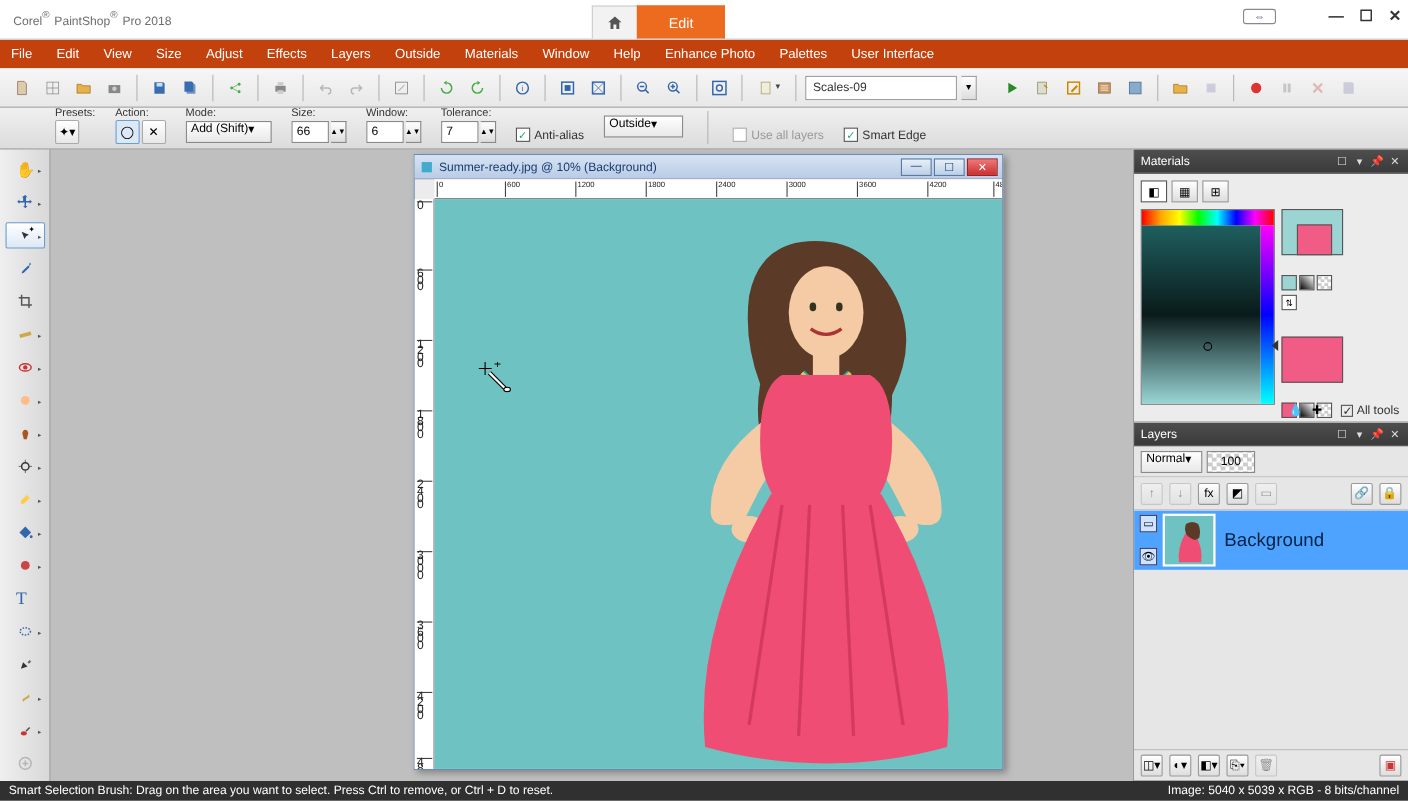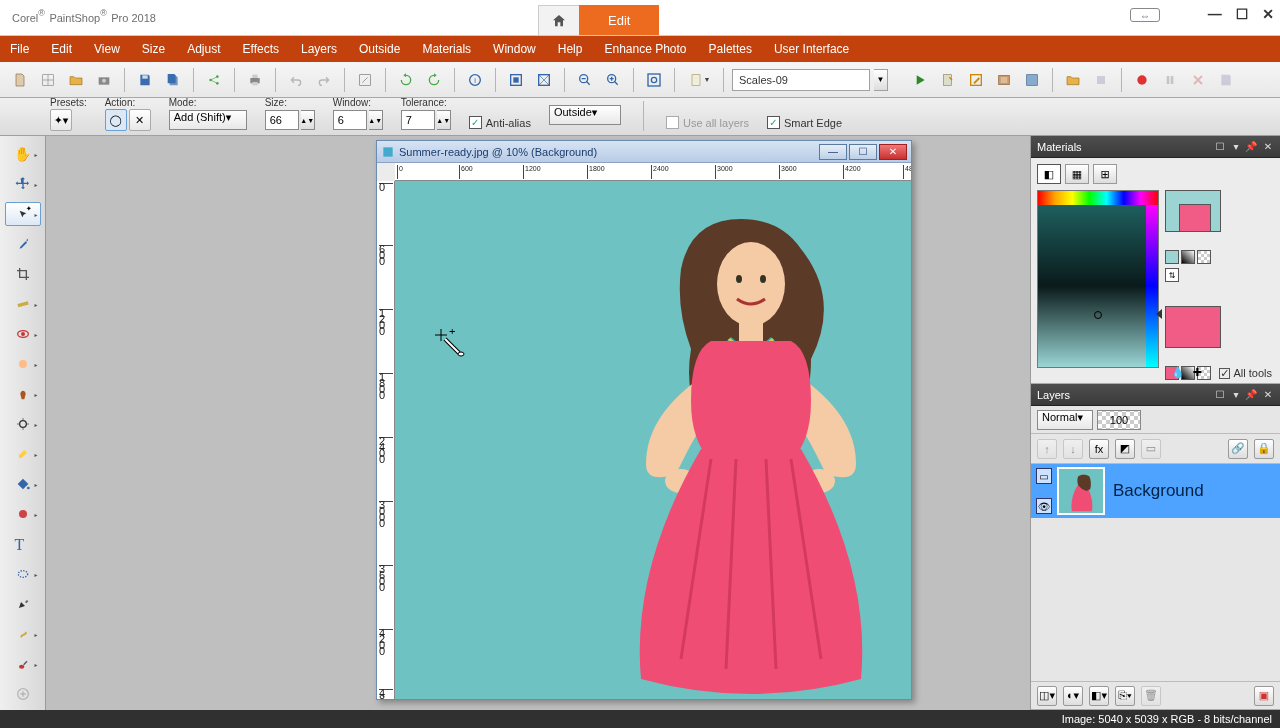--- a/index.html
+++ b/index.html
@@ -747,15 +747,16 @@
         <div class="mini-btn">⎘▾</div>
         <div class="mini-btn gray">🗑</div>
         <div style="flex:1"></div>
         <div class="mini-btn" style="color:#c33">▣</div>
       </div>
     </div>
   </div>
 </div>
 
 <div class="status-bar">
+  <span>Smart Selection Brush: Drag on the area you want to select. Press Ctrl to remove, or Ctrl + D to reset.</span>
   <div class="sspacer"></div>
   <span>Image:  5040 x 5039 x RGB - 8 bits/channel</span>
 </div>
 
 </body></html>

